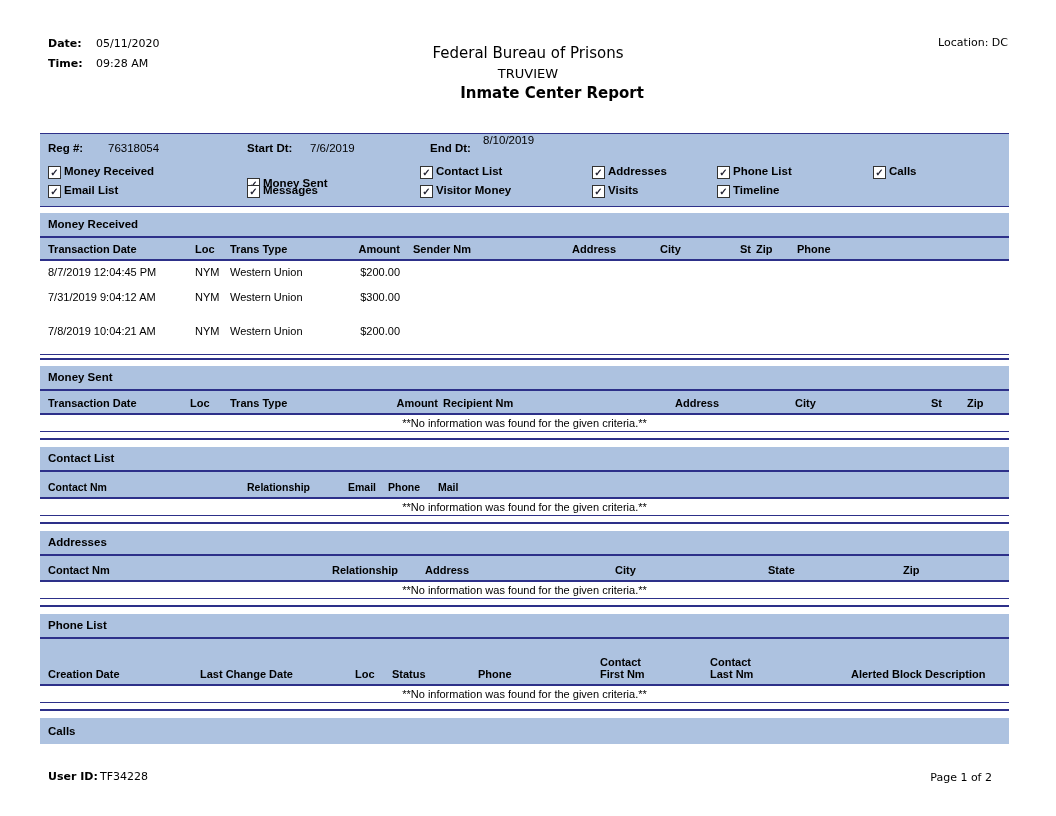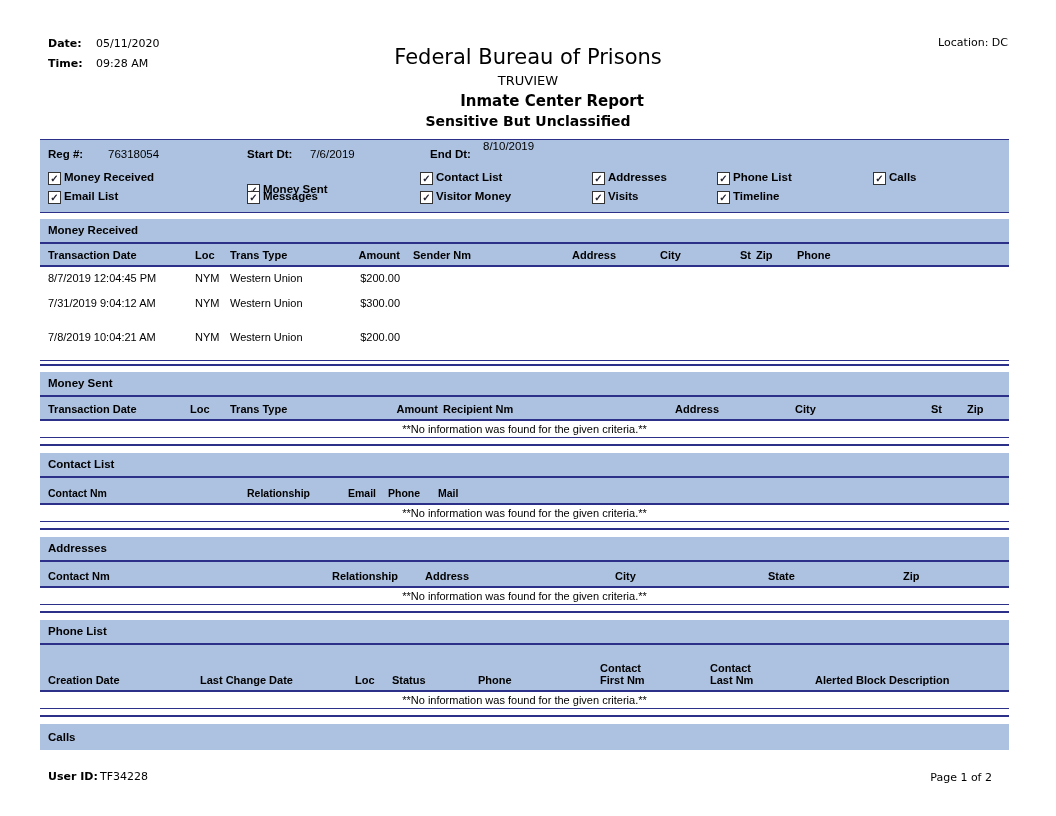--- a/index.html
+++ b/index.html
@@ -5,28 +5,28 @@
   html,body{margin:0;padding:0;background:#fff;}
   .page{position:relative;width:1056px;height:816px;background:#ffffff;
         font-family:"Liberation Sans",sans-serif;color:#000;overflow:hidden;}
   .b{font-weight:bold;}
 
   
   .hdr{position:relative;height:133px;font-family:"DejaVu Sans",sans-serif;}
   .hdr-left{position:absolute;left:48px;top:34px;font-size:11px;line-height:20px;}
   .hdr-left .lbl{display:inline-block;width:48px;font-weight:bold;}
   .hdr-center{position:absolute;left:0;right:0;top:44px;text-align:center;line-height:1.25;}
-  .t1{font-size:21px;}
+  .t1{font-size:15px;}
   .t2{font-size:13px;margin-top:3px;}
   .t3{font-size:15px;font-weight:bold;margin-top:2px;margin-left:48px;}
   .t4{font-size:14px;font-weight:bold;margin-top:3px;}
   .hdr-right{position:absolute;right:48px;top:36px;font-size:11px;}
 
   
-  .regband{margin:6px 47px 6px 40px;height:72px;background:#adc2e0;
+  .regband{margin:0 47px 6px 40px;height:72px;background:#adc2e0;
            border-top:1px solid #2d3089;border-bottom:1px solid #2d3089;
            position:relative;font-size:11.5px;}
   .regband span.abs{position:absolute;white-space:nowrap;}
   .cb{position:absolute;white-space:nowrap;font-weight:bold;}
   .cbx{display:inline-block;width:11px;height:11px;border:1px solid #333;background:#fff;
        font-size:10px;line-height:11px;text-align:center;margin-right:3px;
        vertical-align:-1px;font-weight:bold;color:#223;}
 
   
   .section{margin:0 47px 6px 40px;position:relative;font-size:11px;}
@@ -58,21 +58,20 @@
 
   <div class="hdr">
     <div class="hdr-left">
       <div><span class="lbl">Date:</span><span>05/11/2020</span></div>
       <div><span class="lbl">Time:</span><span>09:28 AM</span></div>
     </div>
     <div class="hdr-center">
       <div class="t1">Federal Bureau of Prisons</div>
       <div class="t2">TRUVIEW</div>
       <div class="t3">Inmate Center Report</div>
-      <div class="t4">Sensitive But Unclassified</div>
     </div>
     <div class="hdr-right">
       <span>Location:</span>
       <span>DC</span>
     </div>
   </div>
 
   <div class="regband">
     <span class="abs b" style="left:8px;top:8px">Reg #:</span>
     <span class="abs" style="left:68px;top:8px">76318054</span>
@@ -197,21 +196,21 @@
     <div class="band head" style="height:45px">
       <span class="h" style="left:8px">Creation Date</span>
       <span class="h" style="left:160px">Last Change Date</span>
       <span class="h" style="left:315px">Loc</span>
       <span class="h" style="left:352px">Status</span>
       <span class="h" style="left:438px">Phone</span>
       <span class="h" style="left:560px">Contact
 First Nm</span>
       <span class="h" style="left:670px">Contact
 Last Nm</span>
-      <span class="h" style="left:775px">Alerted Block Description</span>
+      <span class="h" style="left:811px">Alerted Block Description</span>
     </div>
     <div class="rule2"></div>
     <div class="noinfo">**No information was found for the given criteria.**</div>
     <div class="rule1"></div>
     <div class="gap6"></div>
     <div class="rule2"></div>
   </div>
 
   <div class="section">
     <div class="band tband callsband">Calls</div>

